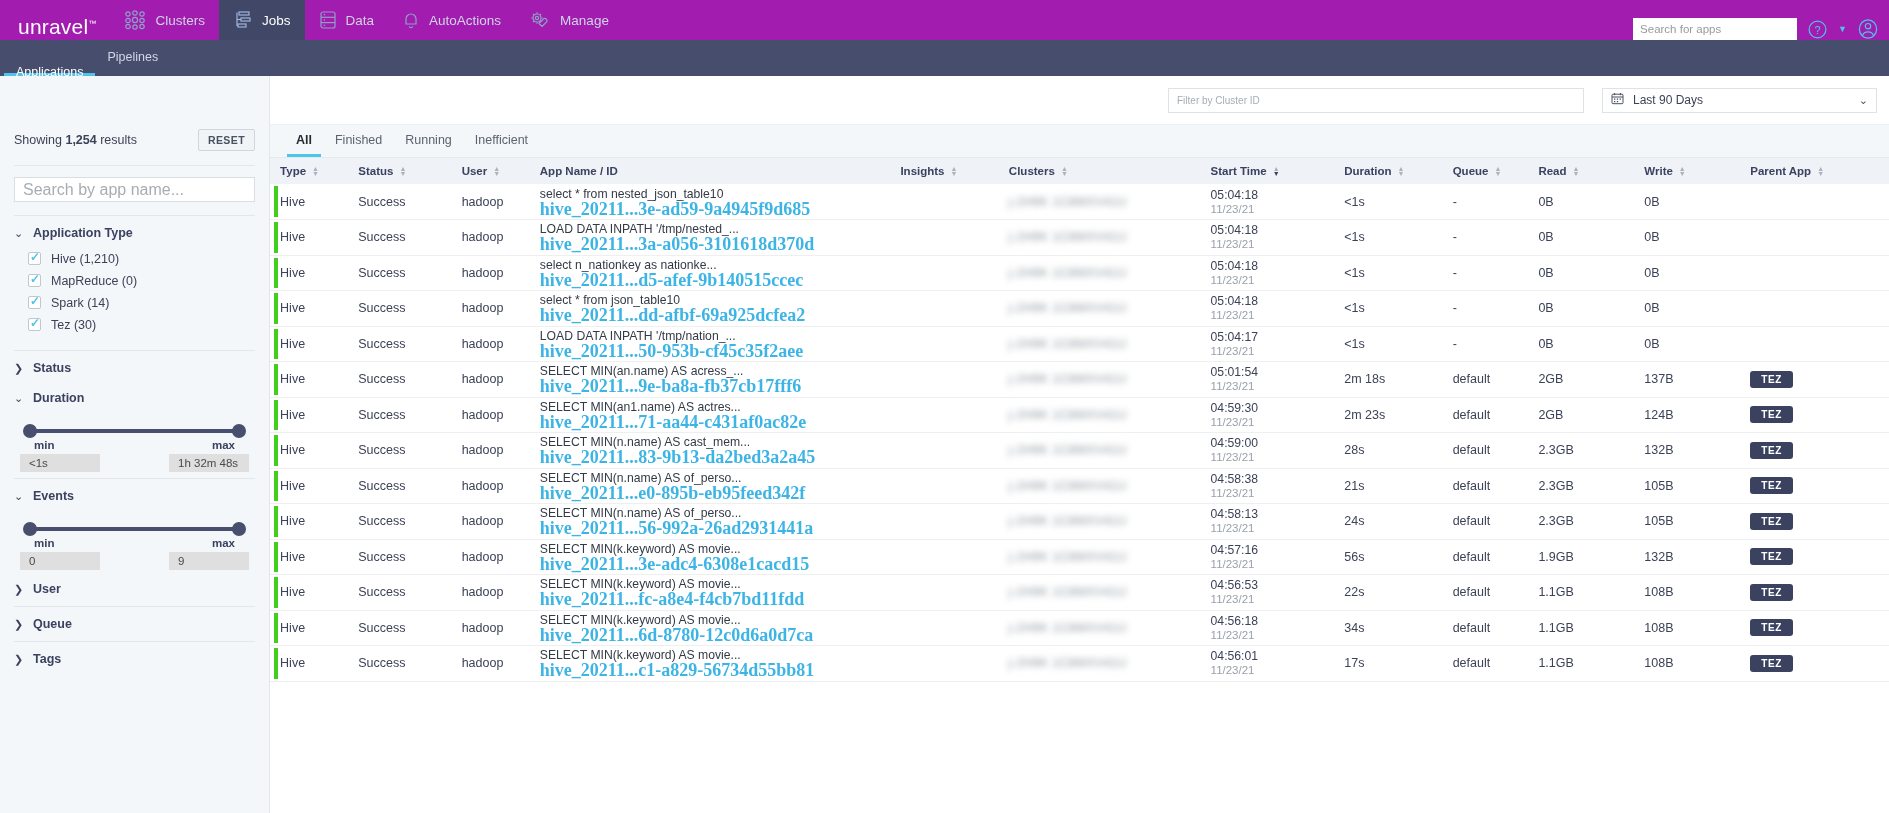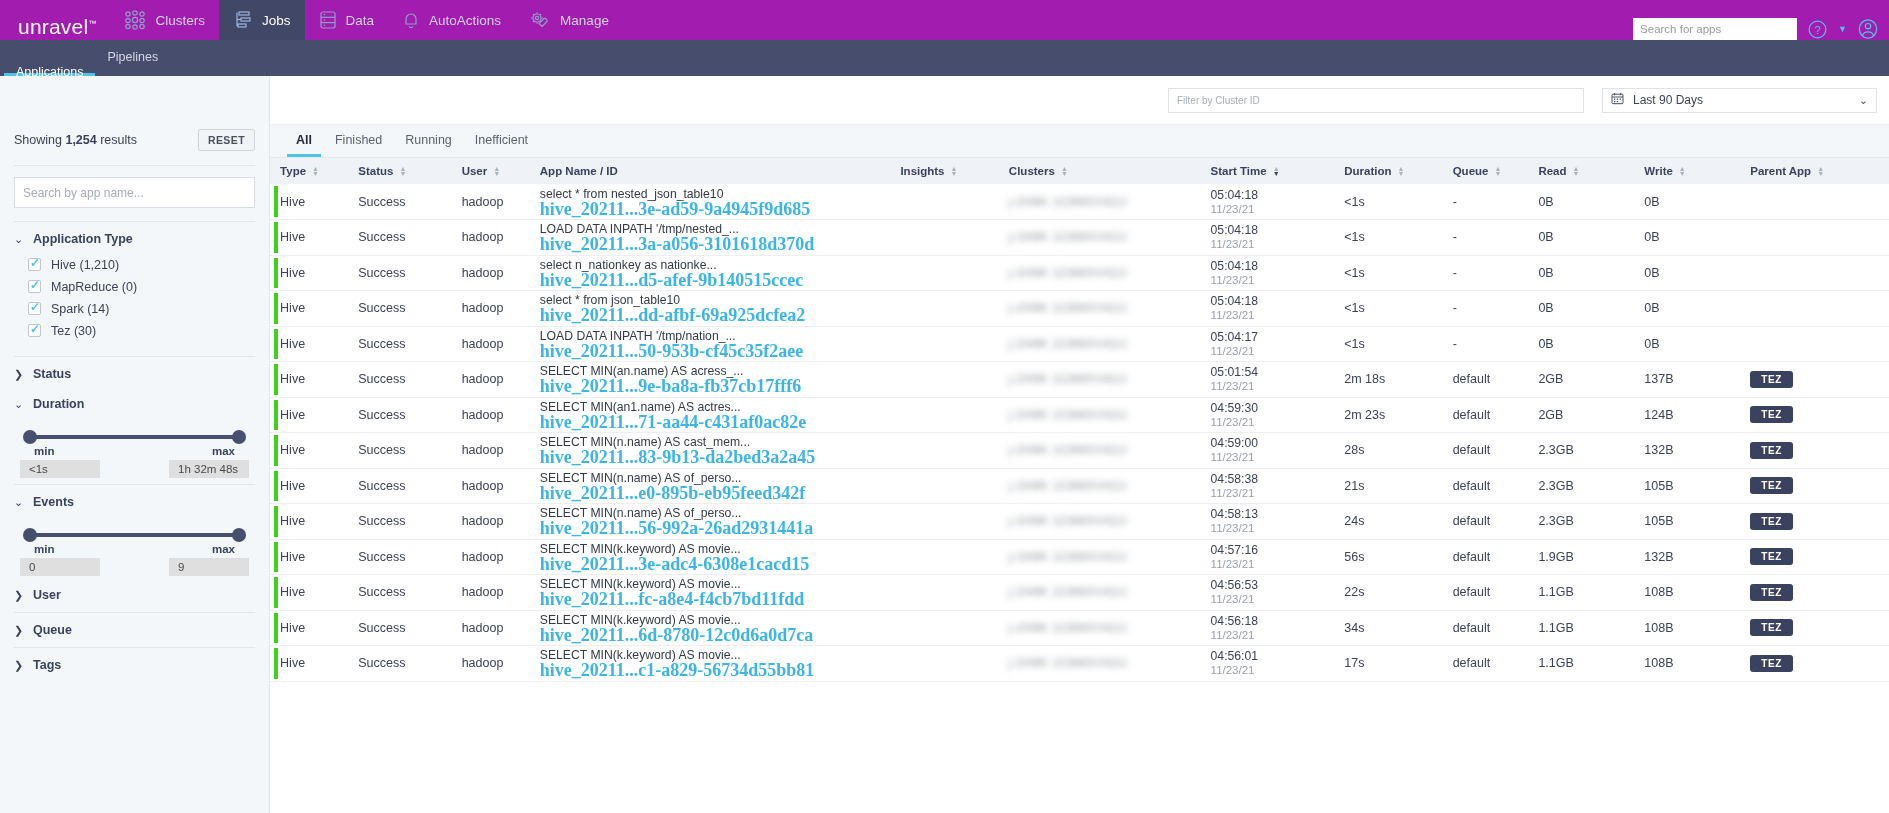--- a/index.html
+++ b/index.html
@@ -73,22 +73,22 @@
   .showing-txt b { font-weight: 700; }
   .reset-btn {
     border: 1px solid #cfd6dc; background: #f1f4f6; color: #4a5160;
     font-size: 10.5px; font-weight: 700; letter-spacing: .4px;
     padding: 4px 9px; border-radius: 2px; cursor: pointer;
     font-family: "Liberation Sans", sans-serif;
   }
   .hr { height: 1px; background: #e2e7ea; margin: 10px 14px 0 14px; }
   .sb-search-wrap { padding: 11px 14px 11px 14px; }
   .sb-search {
-    width: 100%; height: 31px; border: 1px solid #d8dee2; background: #fff;
-    font-size: 12px; padding: 0 8px; color: #444;
+    width: 100%; height: 25px; border: 1px solid #d8dee2; background: #fff;
+    font-size: 16px; padding: 0 8px; color: #444;
     font-family: "Liberation Sans", sans-serif;
   }
   .sb-search::placeholder { color: #a6adb4; }
 
   .facet { padding: 0 14px; }
   .facet-head {
     display: flex; align-items: center; gap: 10px;
     height: 30px; cursor: pointer;
   }
   .facet-title { font-size: 12.5px; font-weight: 700; color: #3b4260; }

